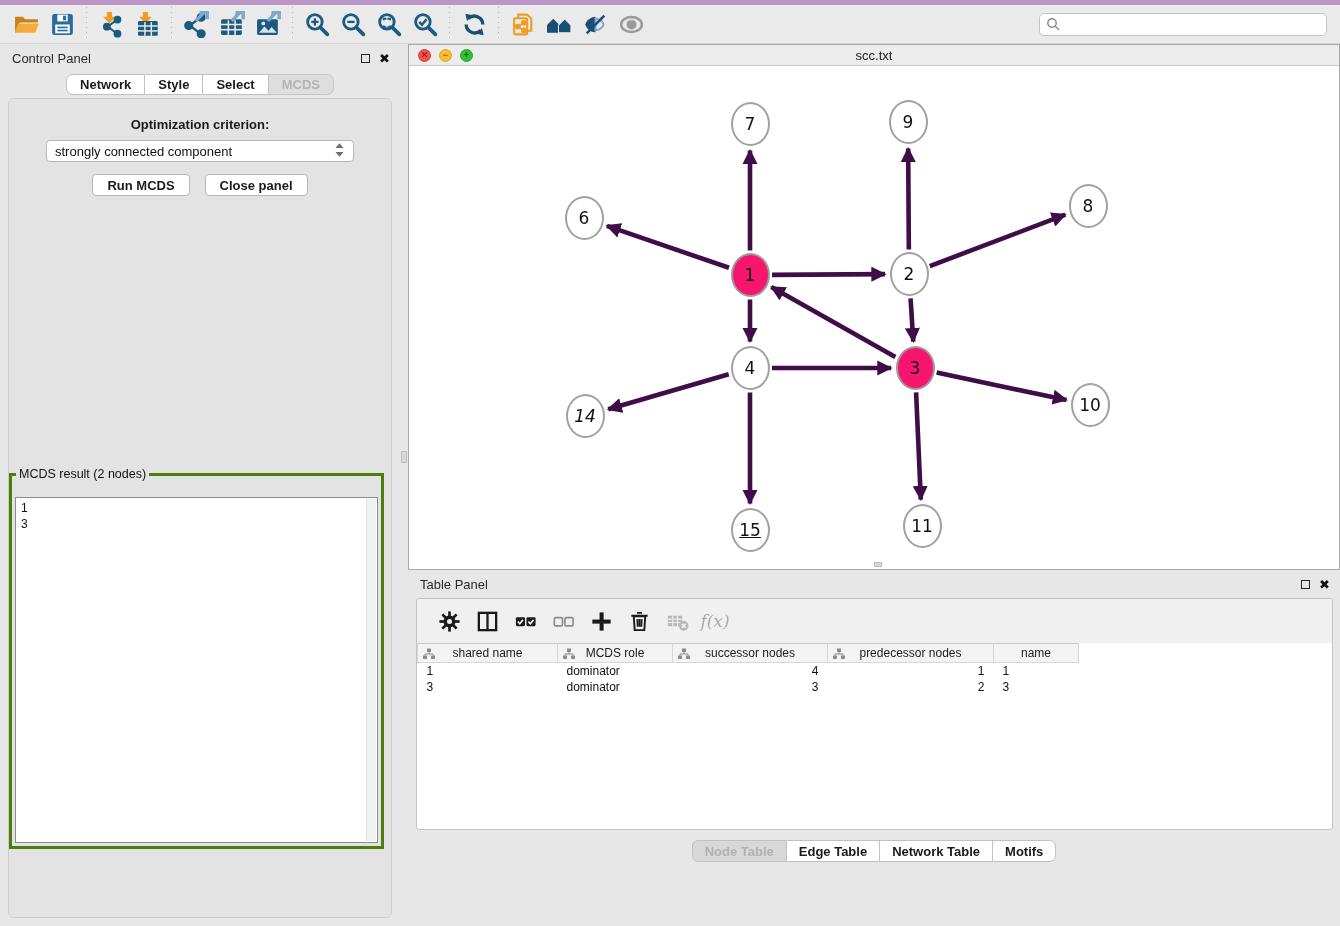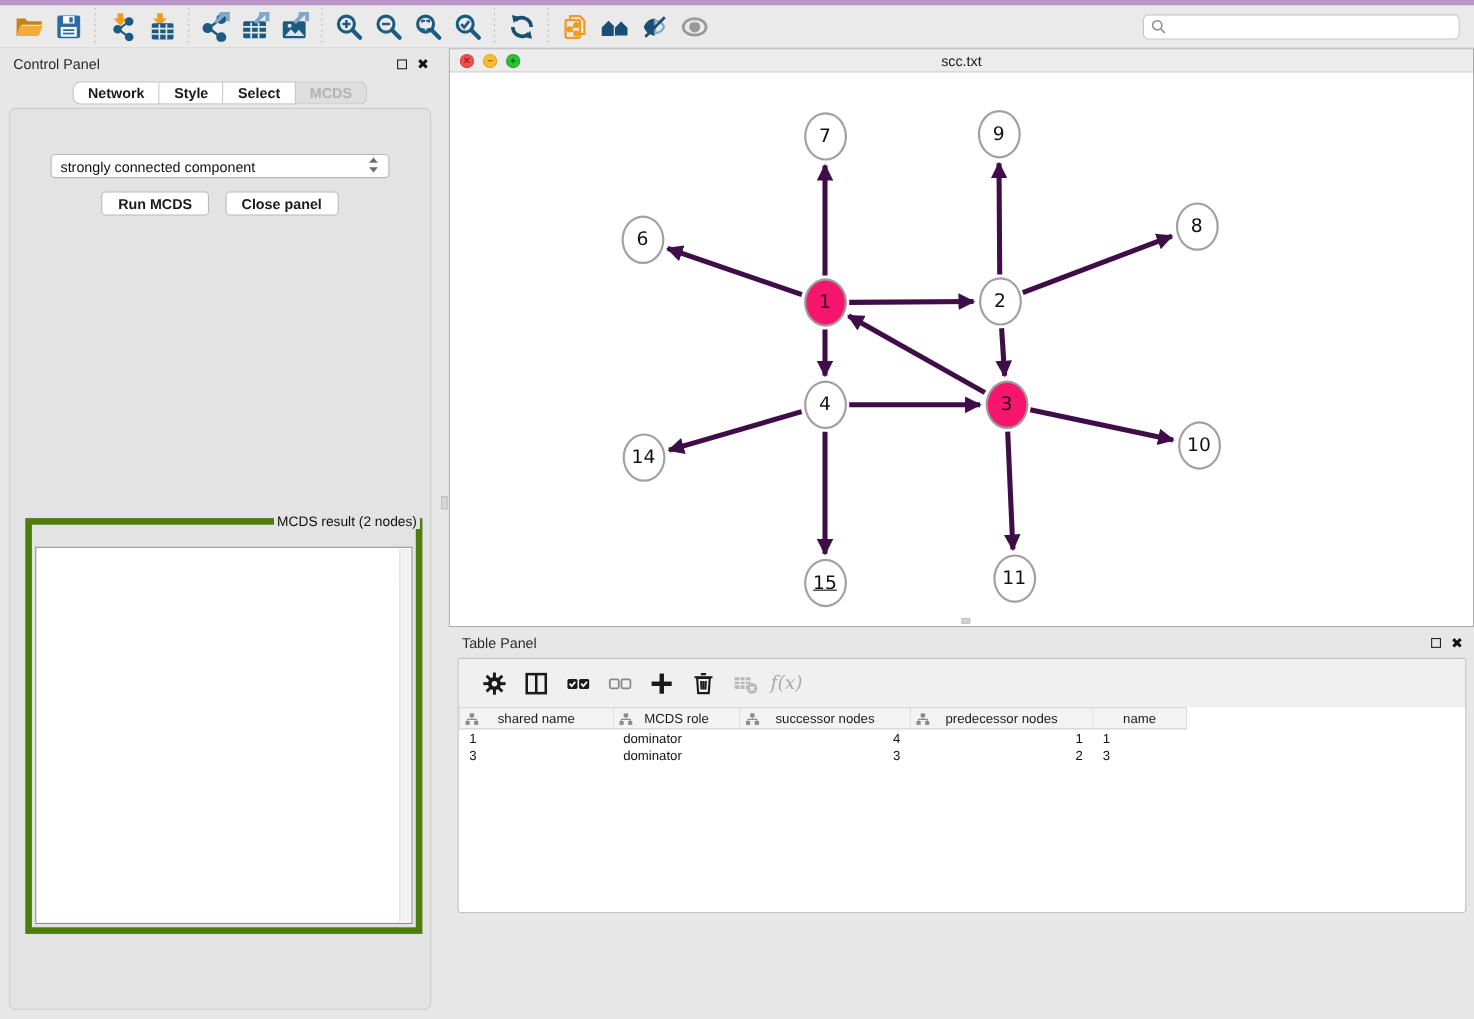--- a/index.html
+++ b/index.html
@@ -34,21 +34,21 @@
   .cp-tabs { display:flex; justify-content:center; margin-top:6px; position:relative; z-index:2; }
   .cp-tab { height:21px; padding:0 13px; background:#fff; border:1px solid #C2C1C2; border-left:none; font-size:13px; font-weight:bold; color:#1A1A1A; display:flex; align-items:center; }
   .cp-tab:first-child { border-left:1px solid #C2C1C2; border-radius:7px 0 0 7px; }
   .cp-tab.active { background:#DFDEDF; color:#B4B3B4; border-radius:0 7px 7px 0; border-color:#C8C7C8; }
   .cp-content { position:absolute; left:8px; right:8px; top:54px; bottom:8px; background:#E4E3E4; border:1px solid #CDCCCD; border-radius:6px; }
   .opt-label { position:absolute; top:18px; left:0; right:0; text-align:center; font-size:13px; font-weight:bold; color:#1A1A1A; }
   .criterion-select { position:absolute; top:41px; left:37px; width:308px; height:22px; background:#fff; border:1px solid #B9B8B9; border-radius:4px; display:flex; align-items:center; padding:0 8px; font-size:13px; color:#111; }
   .criterion-stepper { margin-left:auto; }
   .cp-buttons { position:absolute; top:75px; left:0; right:0; display:flex; justify-content:center; gap:15px; }
   .cp-btn { height:22px; padding:0 14px; background:#fff; border:1px solid #B9B8B9; border-radius:4px; font-size:13px; font-weight:bold; color:#1A1A1A; }
-  .result-fieldset { position:absolute; top:368px; left:14px; right:7px; height:382px; border:6px solid #4d7c0f; padding:0;text-align:right; }
+  .result-fieldset { position:absolute; top:368px; left:0; right:7px; height:382px; border:3px solid #4d7c0f; padding:0; }
   .result-legend { font-size:12.5px; color:#111; margin-left:4px; padding:0 3px; }
   .result-listbox { position:absolute; left:3px; right:3px; top:16px; bottom:3px; background:#fff; border:1px solid #8E8D8E; font-size:12px; color:#111; padding:2px 5px; line-height:16px; overflow:hidden; }
   .result-scroll { position:absolute; top:1px; bottom:1px; right:1px; width:10px; background:#F3F2F3; border-left:1px solid #E2E1E2; }
 
   
   .v-divider { width:8px; background:#E8E7E8; position:relative; }
   .v-grip { position:absolute; top:407px; left:1px; width:6px; height:12px; background:#D8D7D8; border:1px solid #BDBCBD; }
 
   
   .right-side { flex:1; display:flex; flex-direction:column; }
@@ -281,20 +281,21 @@
           <span class="close-icon">✖</span>
         </span>
       </div>
       <div class="cp-tabs" id="cp-tabs">
           <div class="cp-tab">Network</div>
           <div class="cp-tab">Style</div>
           <div class="cp-tab">Select</div>
           <div class="cp-tab active">MCDS</div>
         </div>
       <div class="cp-content">
+        <div class="opt-label">Optimization criterion:</div>
         <div class="criterion-select">
           <span>strongly connected component</span>
           <span class="criterion-stepper">
             <svg width="11" height="16" viewBox="0 0 11 16">
                 <path d="M1.5 6 L5.5 1.2 L9.5 6 Z" fill="#6E6D6E"></path>
                 <path d="M1.5 10 L5.5 14.8 L9.5 10 Z" fill="#6E6D6E"></path>
               </svg>
           </span>
         </div>
         <div class="cp-buttons">
@@ -350,21 +351,21 @@
             </svg>
           <div class="h-grip"></div>
         <div class="graph-node" style="left: 321.5px; top: 36px;">7</div>
             <div class="graph-node" style="left: 479.5px; top: 34px;">9</div>
             <div class="graph-node" style="left: 155.5px; top: 130px;">6</div>
             <div class="graph-node" style="left: 659.5px; top: 118px;">8</div>
             <div class="graph-node selected" style="left: 321.5px; top: 187px;">1</div>
             <div class="graph-node" style="left: 480.5px; top: 186px;">2</div>
             <div class="graph-node" style="left: 321.5px; top: 280px;">4</div>
             <div class="graph-node selected" style="left: 486.5px; top: 280px;">3</div>
-            <div class="graph-node" style="left: 156.5px; top: 328px;">14</div>
+            <div class="graph-node" style="left: 156.5px; top: 328px; font-style: italic;">14</div>
             <div class="graph-node" style="left: 661.5px; top: 317px;">10</div>
             <div class="graph-node" style="left: 321.5px; top: 442px; text-decoration: underline;">15</div>
             <div class="graph-node" style="left: 493.5px; top: 438px;">11</div>
           </div>
       </div>
 
       <div class="table-panel">
         <div class="panel-header">
           <span class="panel-title">Table Panel</span>
           <span class="panel-header-icons">
@@ -502,19 +503,25 @@
                 <tr>
                   <td>3</td>
                   <td>dominator</td>
                   <td class="td-right">3</td>
                   <td class="td-right">2</td>
                   <td>3</td>
                 </tr>
               </tbody>
           </table>
         </div>
+        <div class="tp-tabs" id="tp-tabs">
+            <div class="tp-tab active">Node Table</div>
+            <div class="tp-tab">Edge Table</div>
+            <div class="tp-tab">Network Table</div>
+            <div class="tp-tab">Motifs</div>
+          </div>
       </div>
 
     </div>
   </div>
 
 
 </div>
 
 </body></html>

